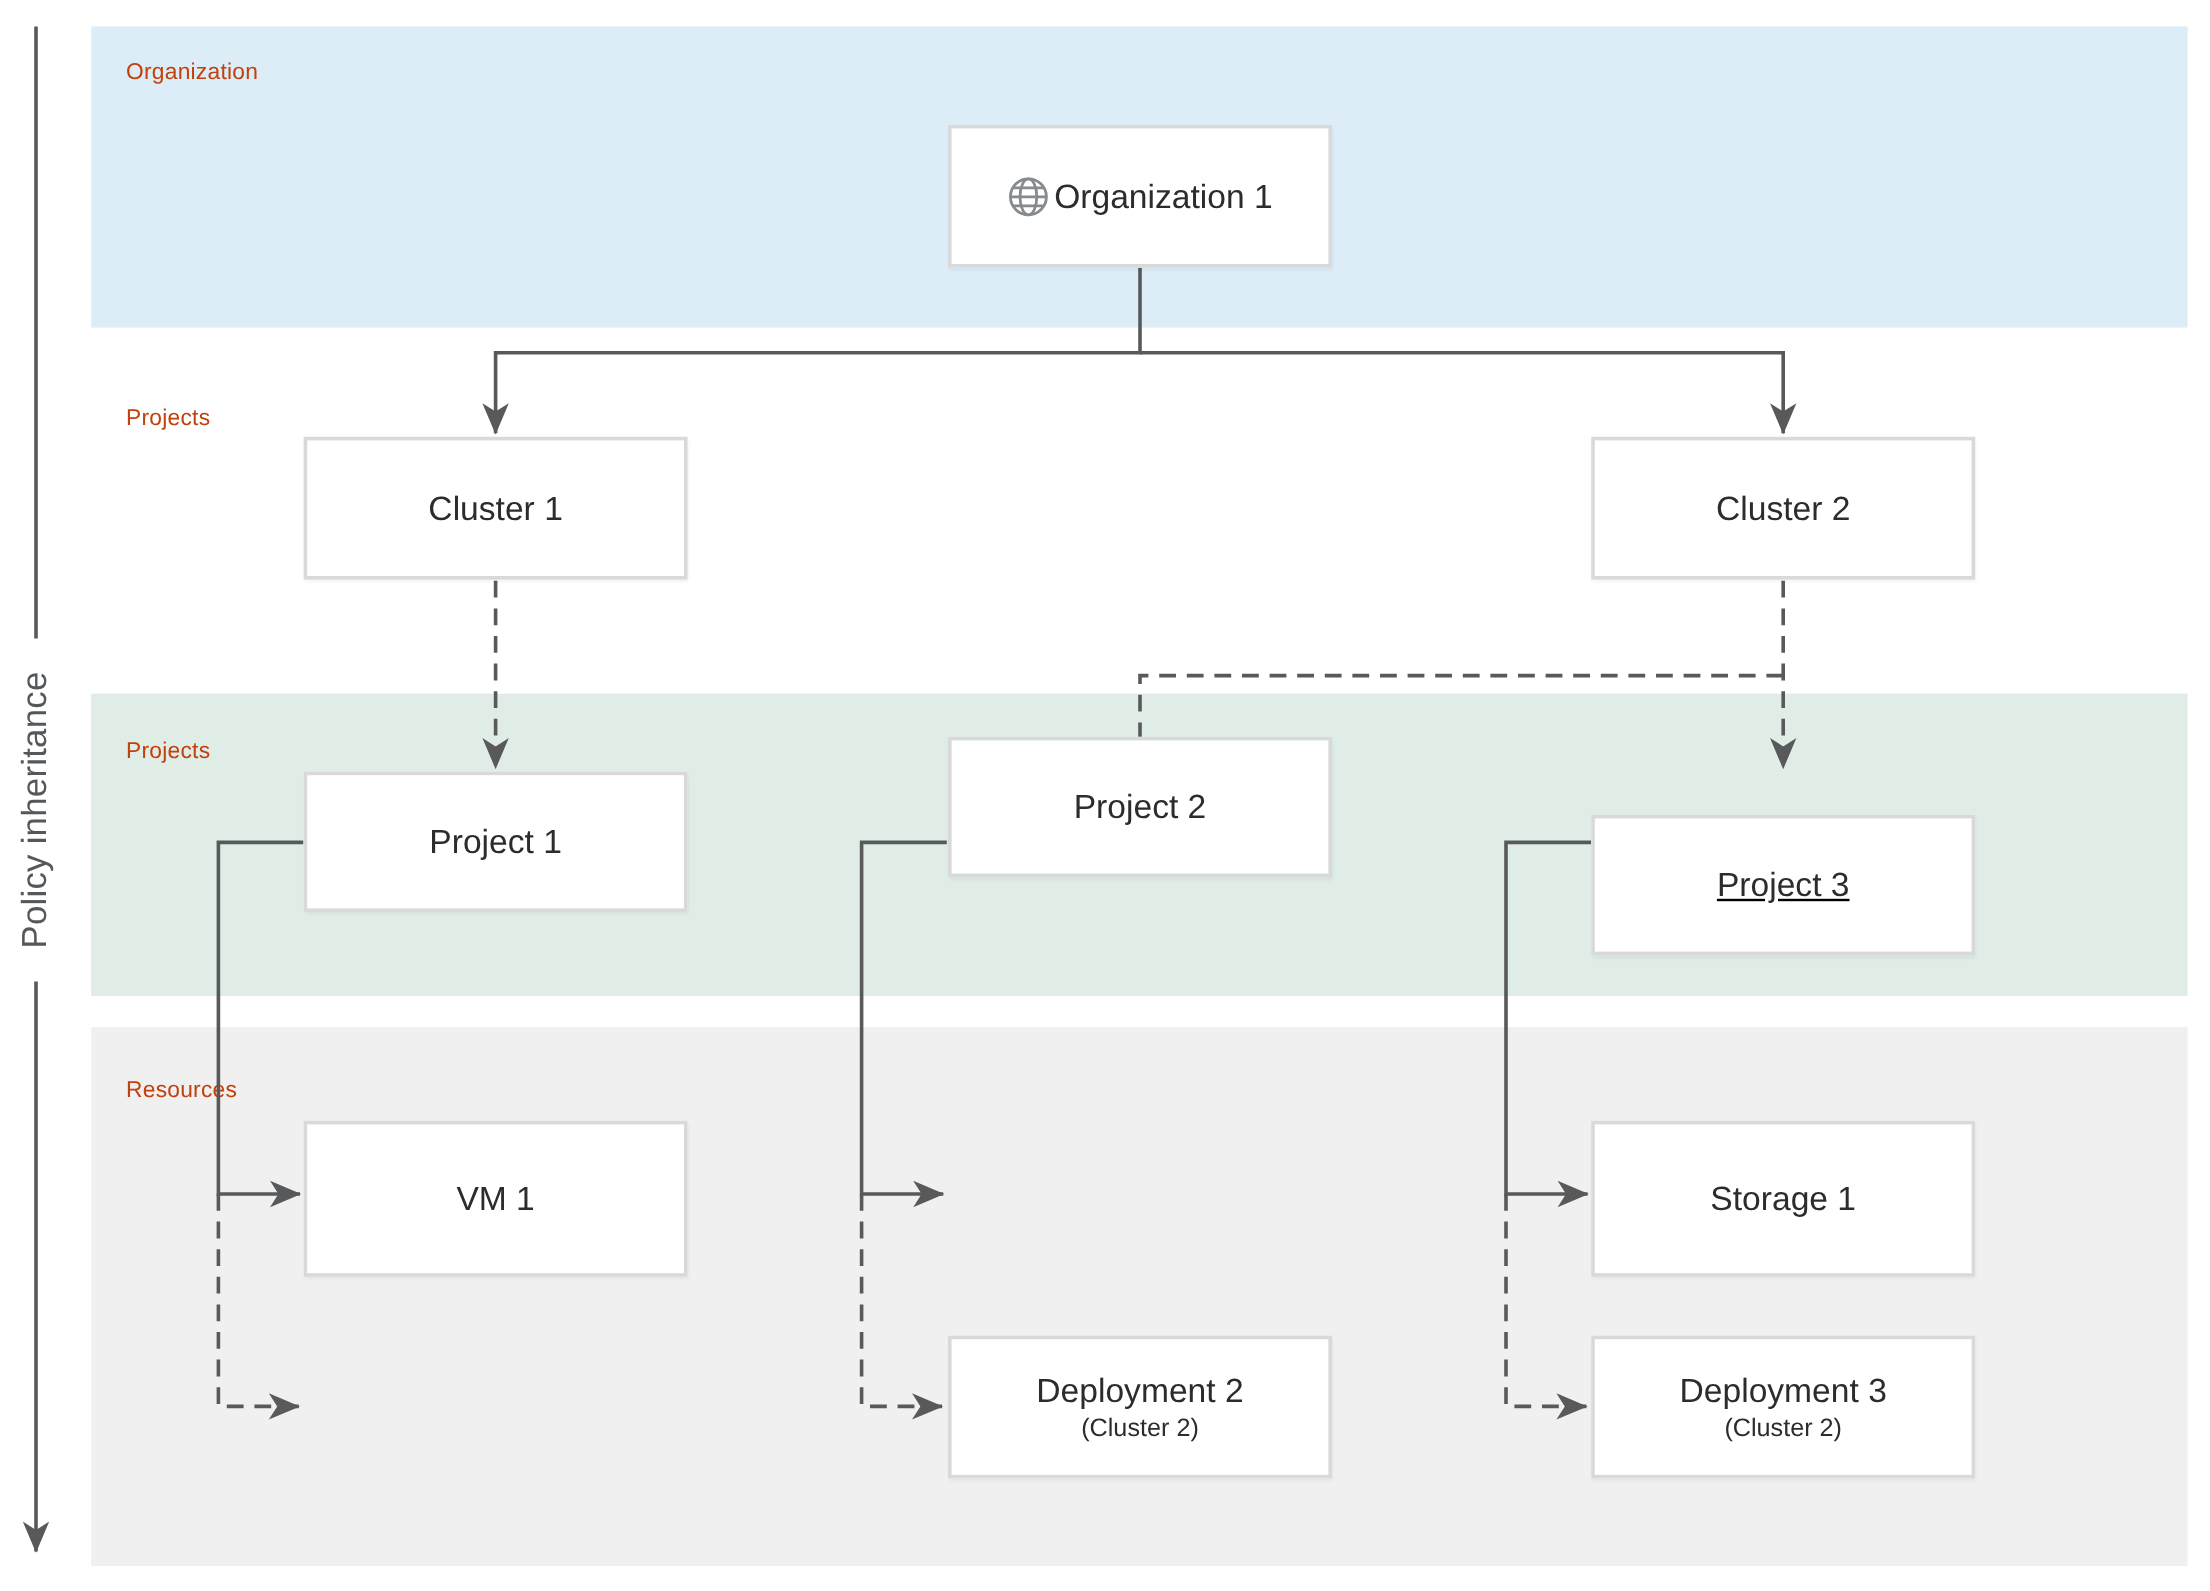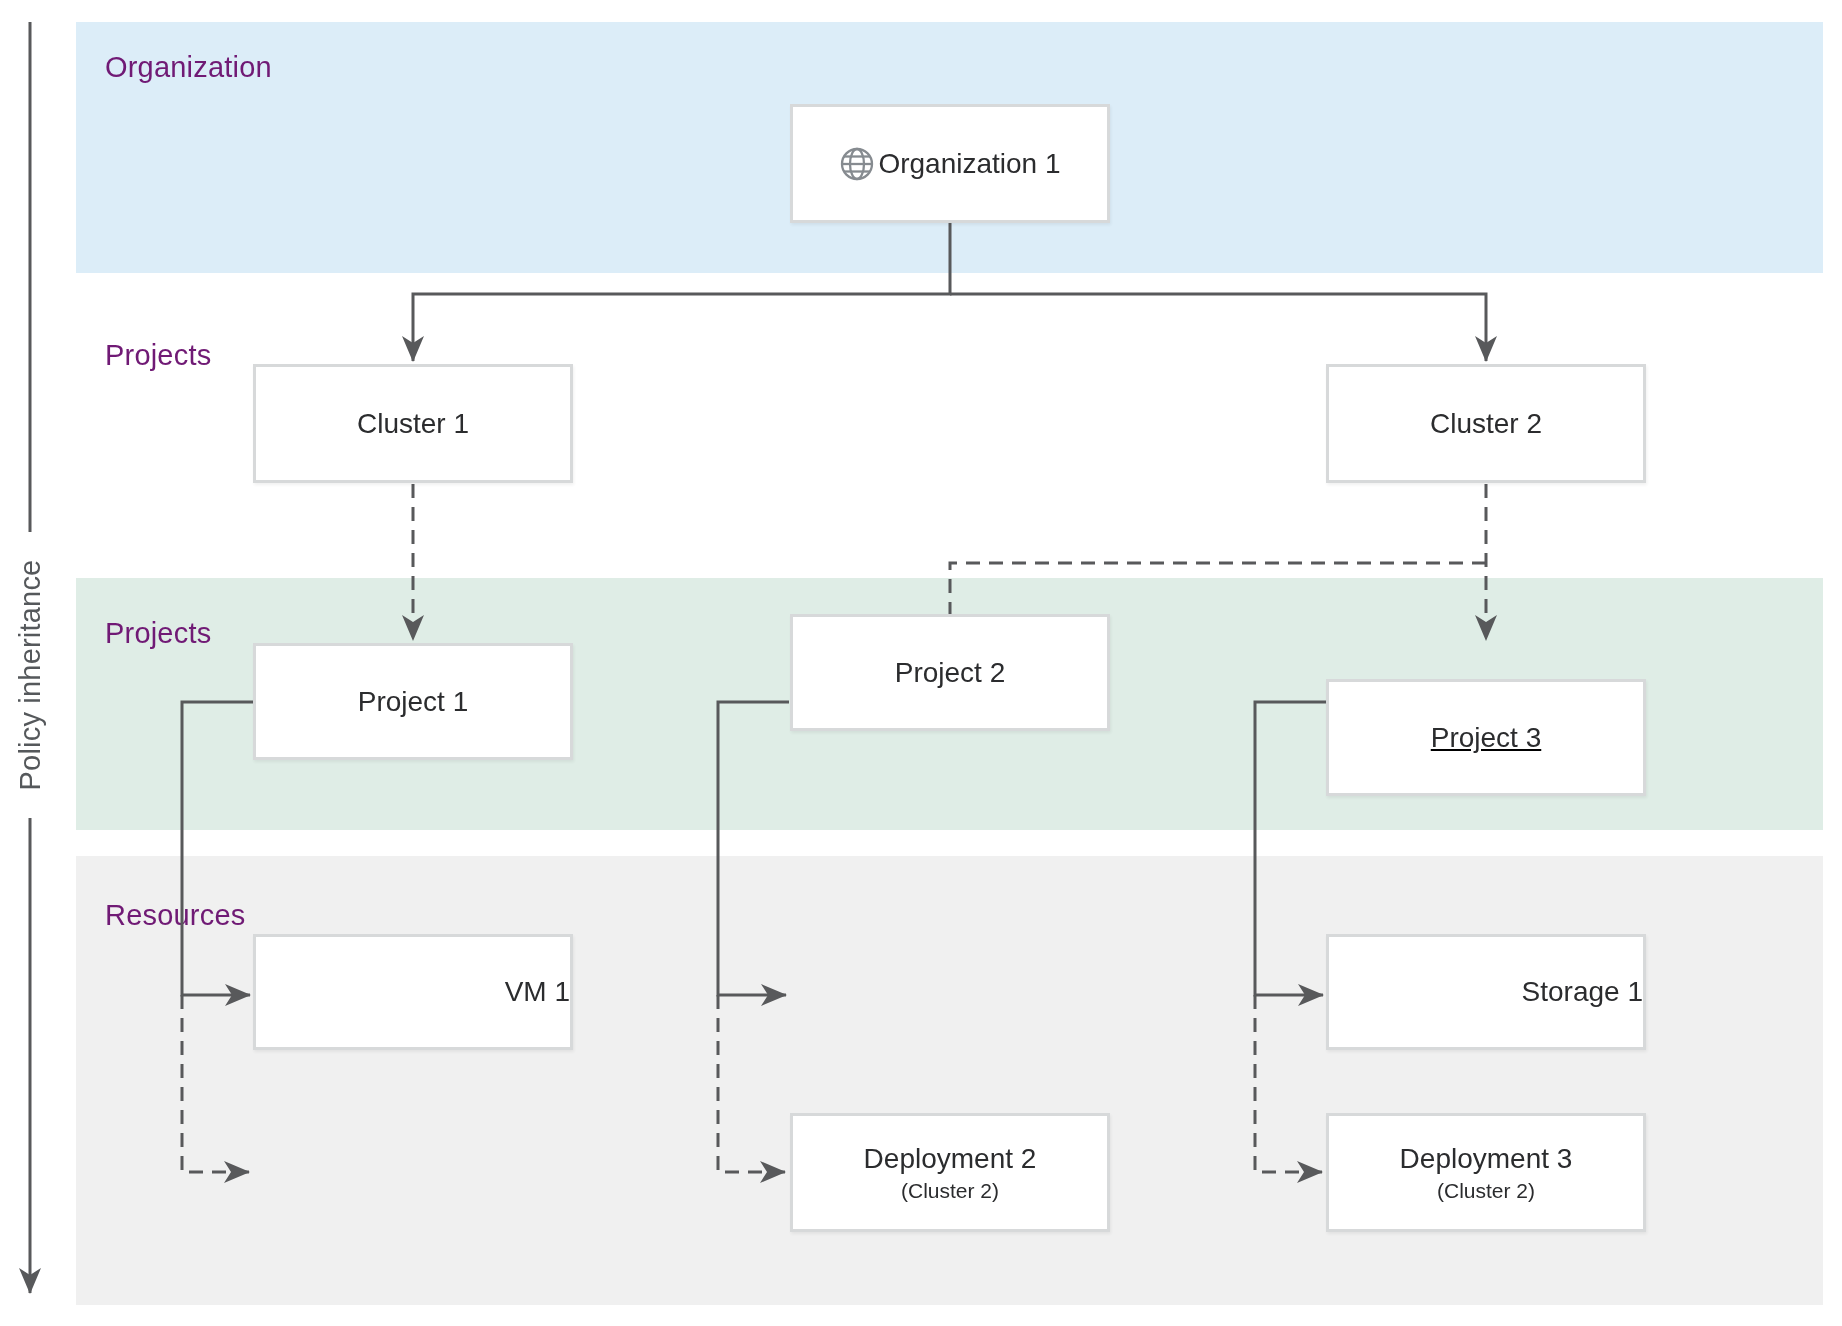--- a/index.html
+++ b/index.html
@@ -5,38 +5,38 @@
   html,body{margin:0;padding:0;background:#ffffff;}
   .canvas{
     position:relative;width:1842px;height:1326px;background:#ffffff;overflow:hidden;
     font-family:"Liberation Sans","DejaVu Sans",sans-serif;
   }
   .band{position:absolute;left:76px;width:1747px;}
   .band.organization{top:22px;height:251px;background:#dcedf8;}
   .band.projects{top:578px;height:252px;background:#dfede6;}
   .band.resources{top:856px;height:449px;background:#f0f0f0;}
   .band-label{
-    position:absolute;left:105px;font-size:29px;color:#701a75;line-height:1.2;
+    position:absolute;left:105px;font-size:19px;color:#c2410c;line-height:1.2;
     letter-spacing:0.2px;
   }
   .band-label.organization{top:50px;}
   .band-label.clusters{top:338px;}
   .band-label.projects{top:616px;}
   .band-label.resources{top:898px;}
   .node{
     position:absolute;width:320px;box-sizing:border-box;background:#ffffff;
     border:3px solid #d7d9da;display:flex;align-items:center;justify-content:center;
     flex-direction:column;box-shadow:1px 2px 3px rgba(0,0,0,0.06);
   }
   .node .label{font-size:28px;color:#2b2c2e;line-height:1.2;}
   .node .sublabel{font-size:21px;color:#2b2c2e;line-height:1.2;margin-top:2px;}
   .node .row{display:flex;align-items:center;gap:3px;}
   .node.h119{height:119px;}
   .node.h117{height:117px;}
-  .node.h118{height:116px;align-items:flex-end;}
+  .node.h118{height:130px;}
   .svg-overlay{position:absolute;left:0;top:0;pointer-events:none;}
   .conn{stroke:#58595b;stroke-width:3;fill:none;}
   .conn.dashed{stroke-dasharray:14 9;}
   .policy-label{
     position:absolute;left:30px;top:675px;transform:translate(-50%,-50%) rotate(-90deg);
     white-space:nowrap;font-size:29px;color:#55585b;letter-spacing:0.2px;
   }
   .globe{flex:0 0 auto;display:block;}
 </style>
 </head>

